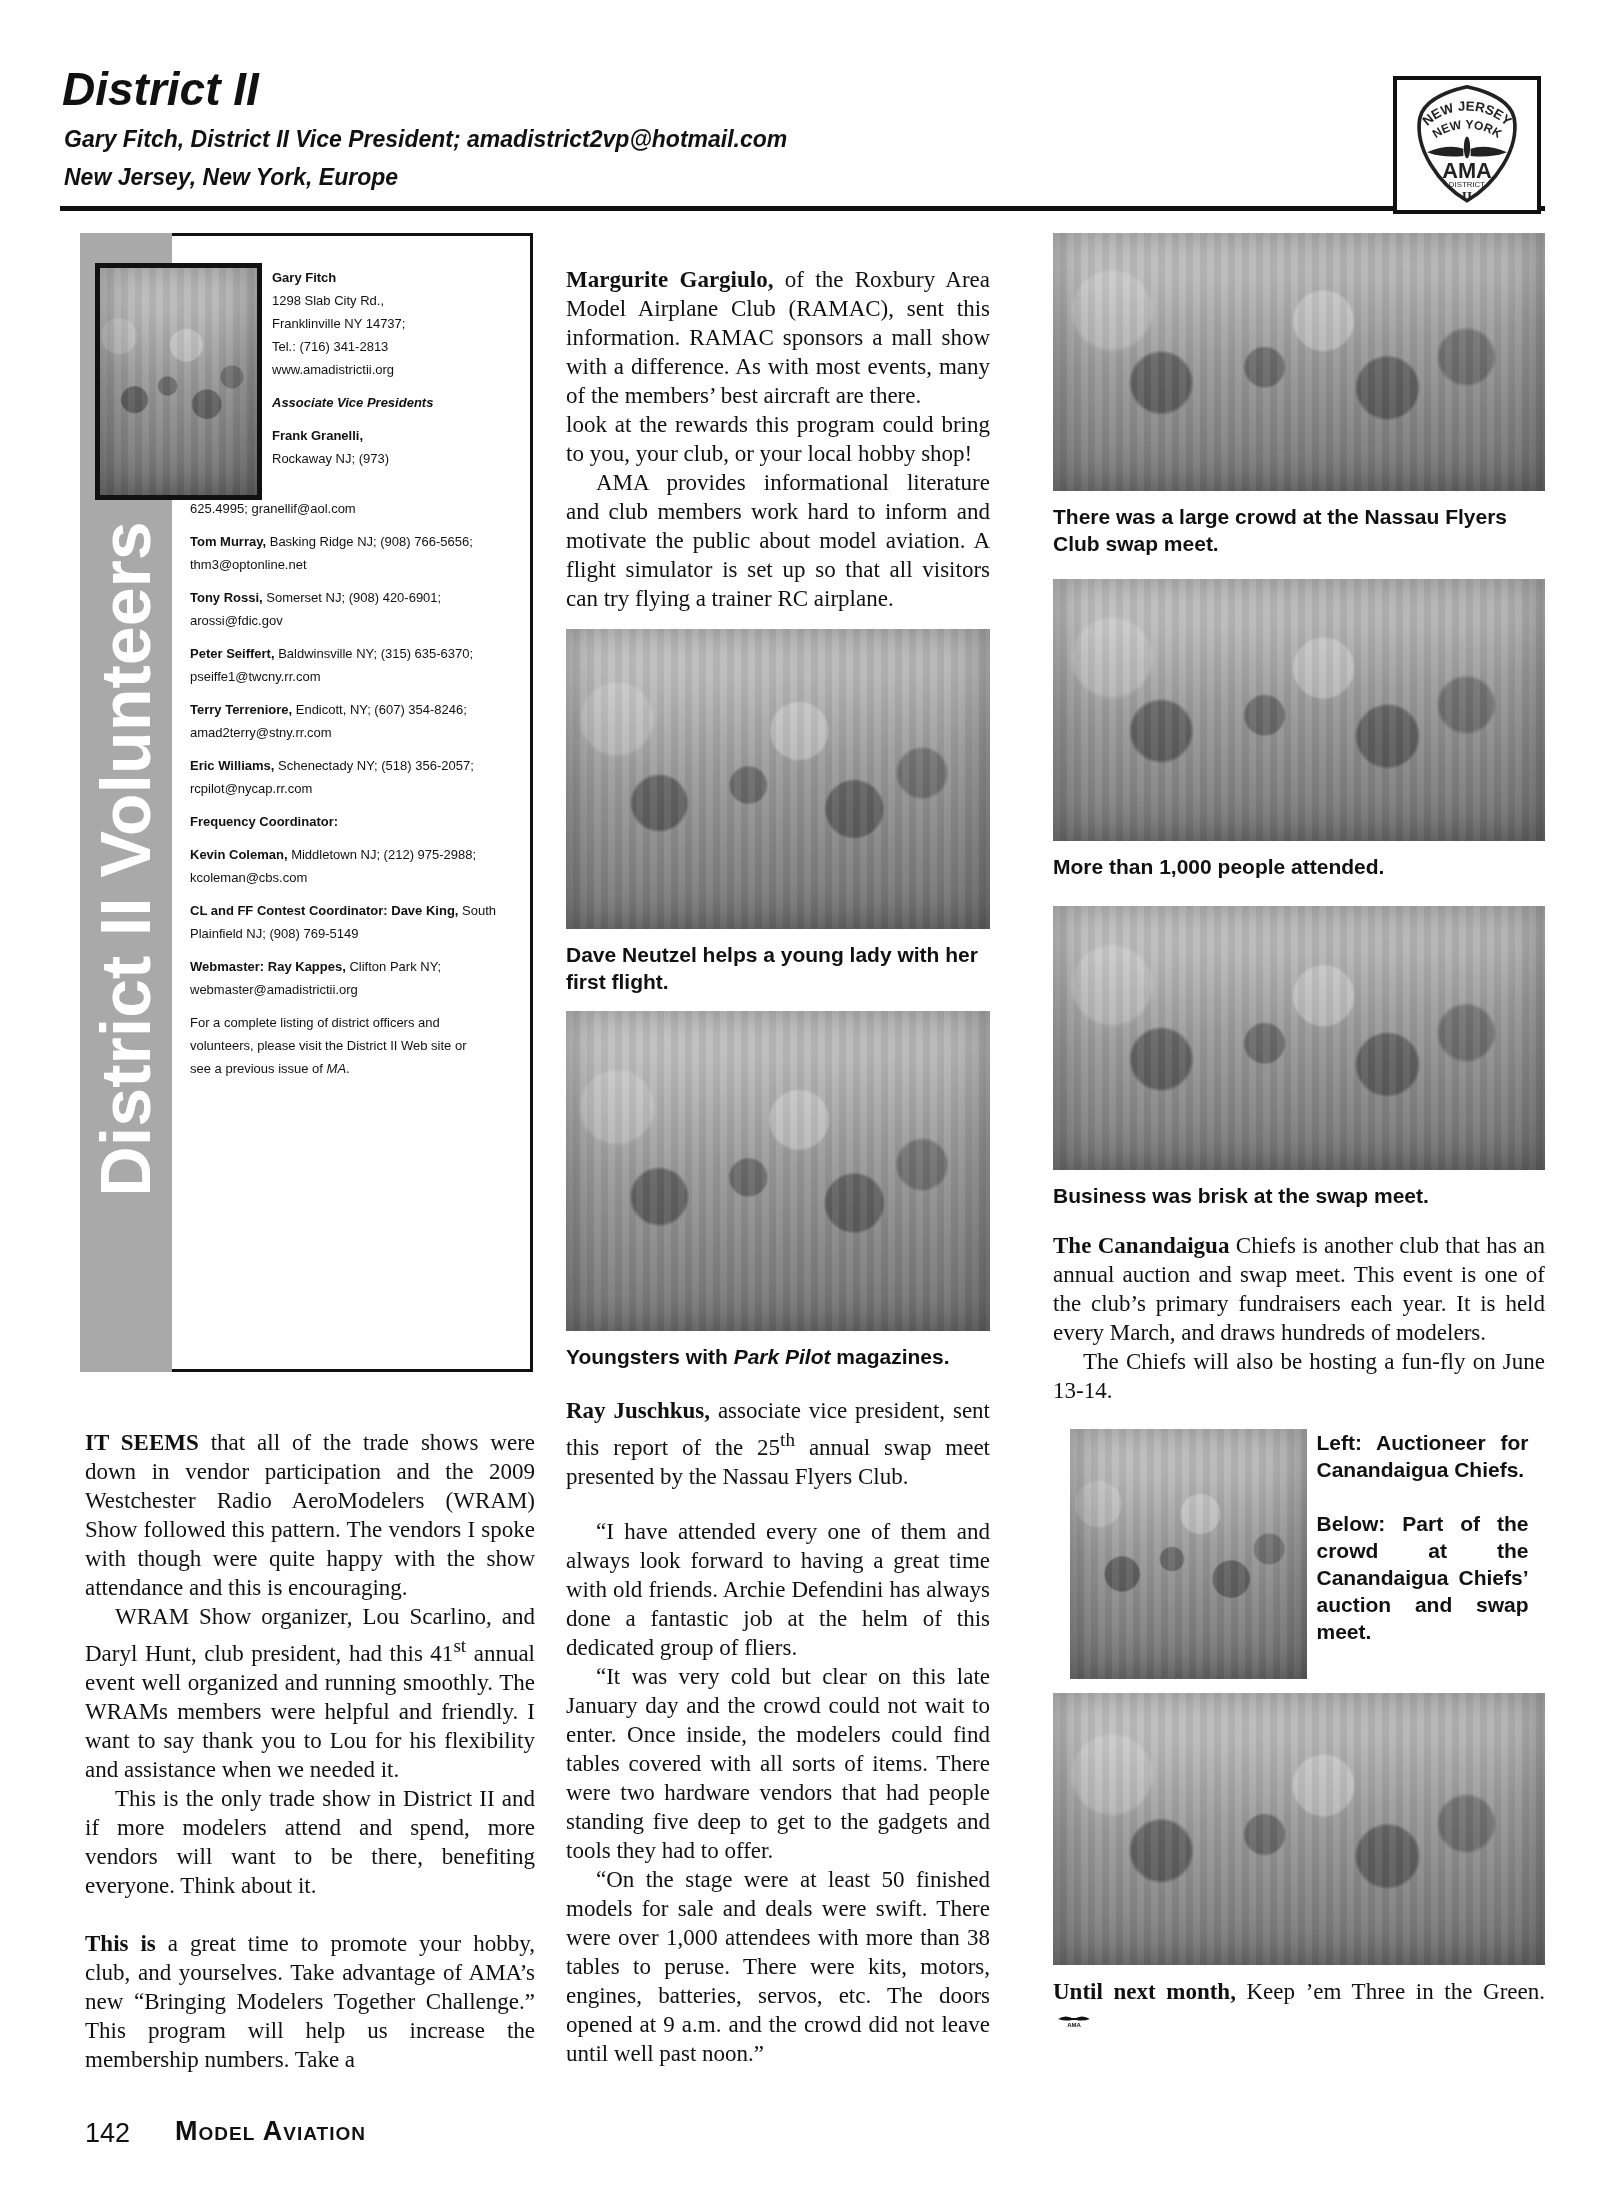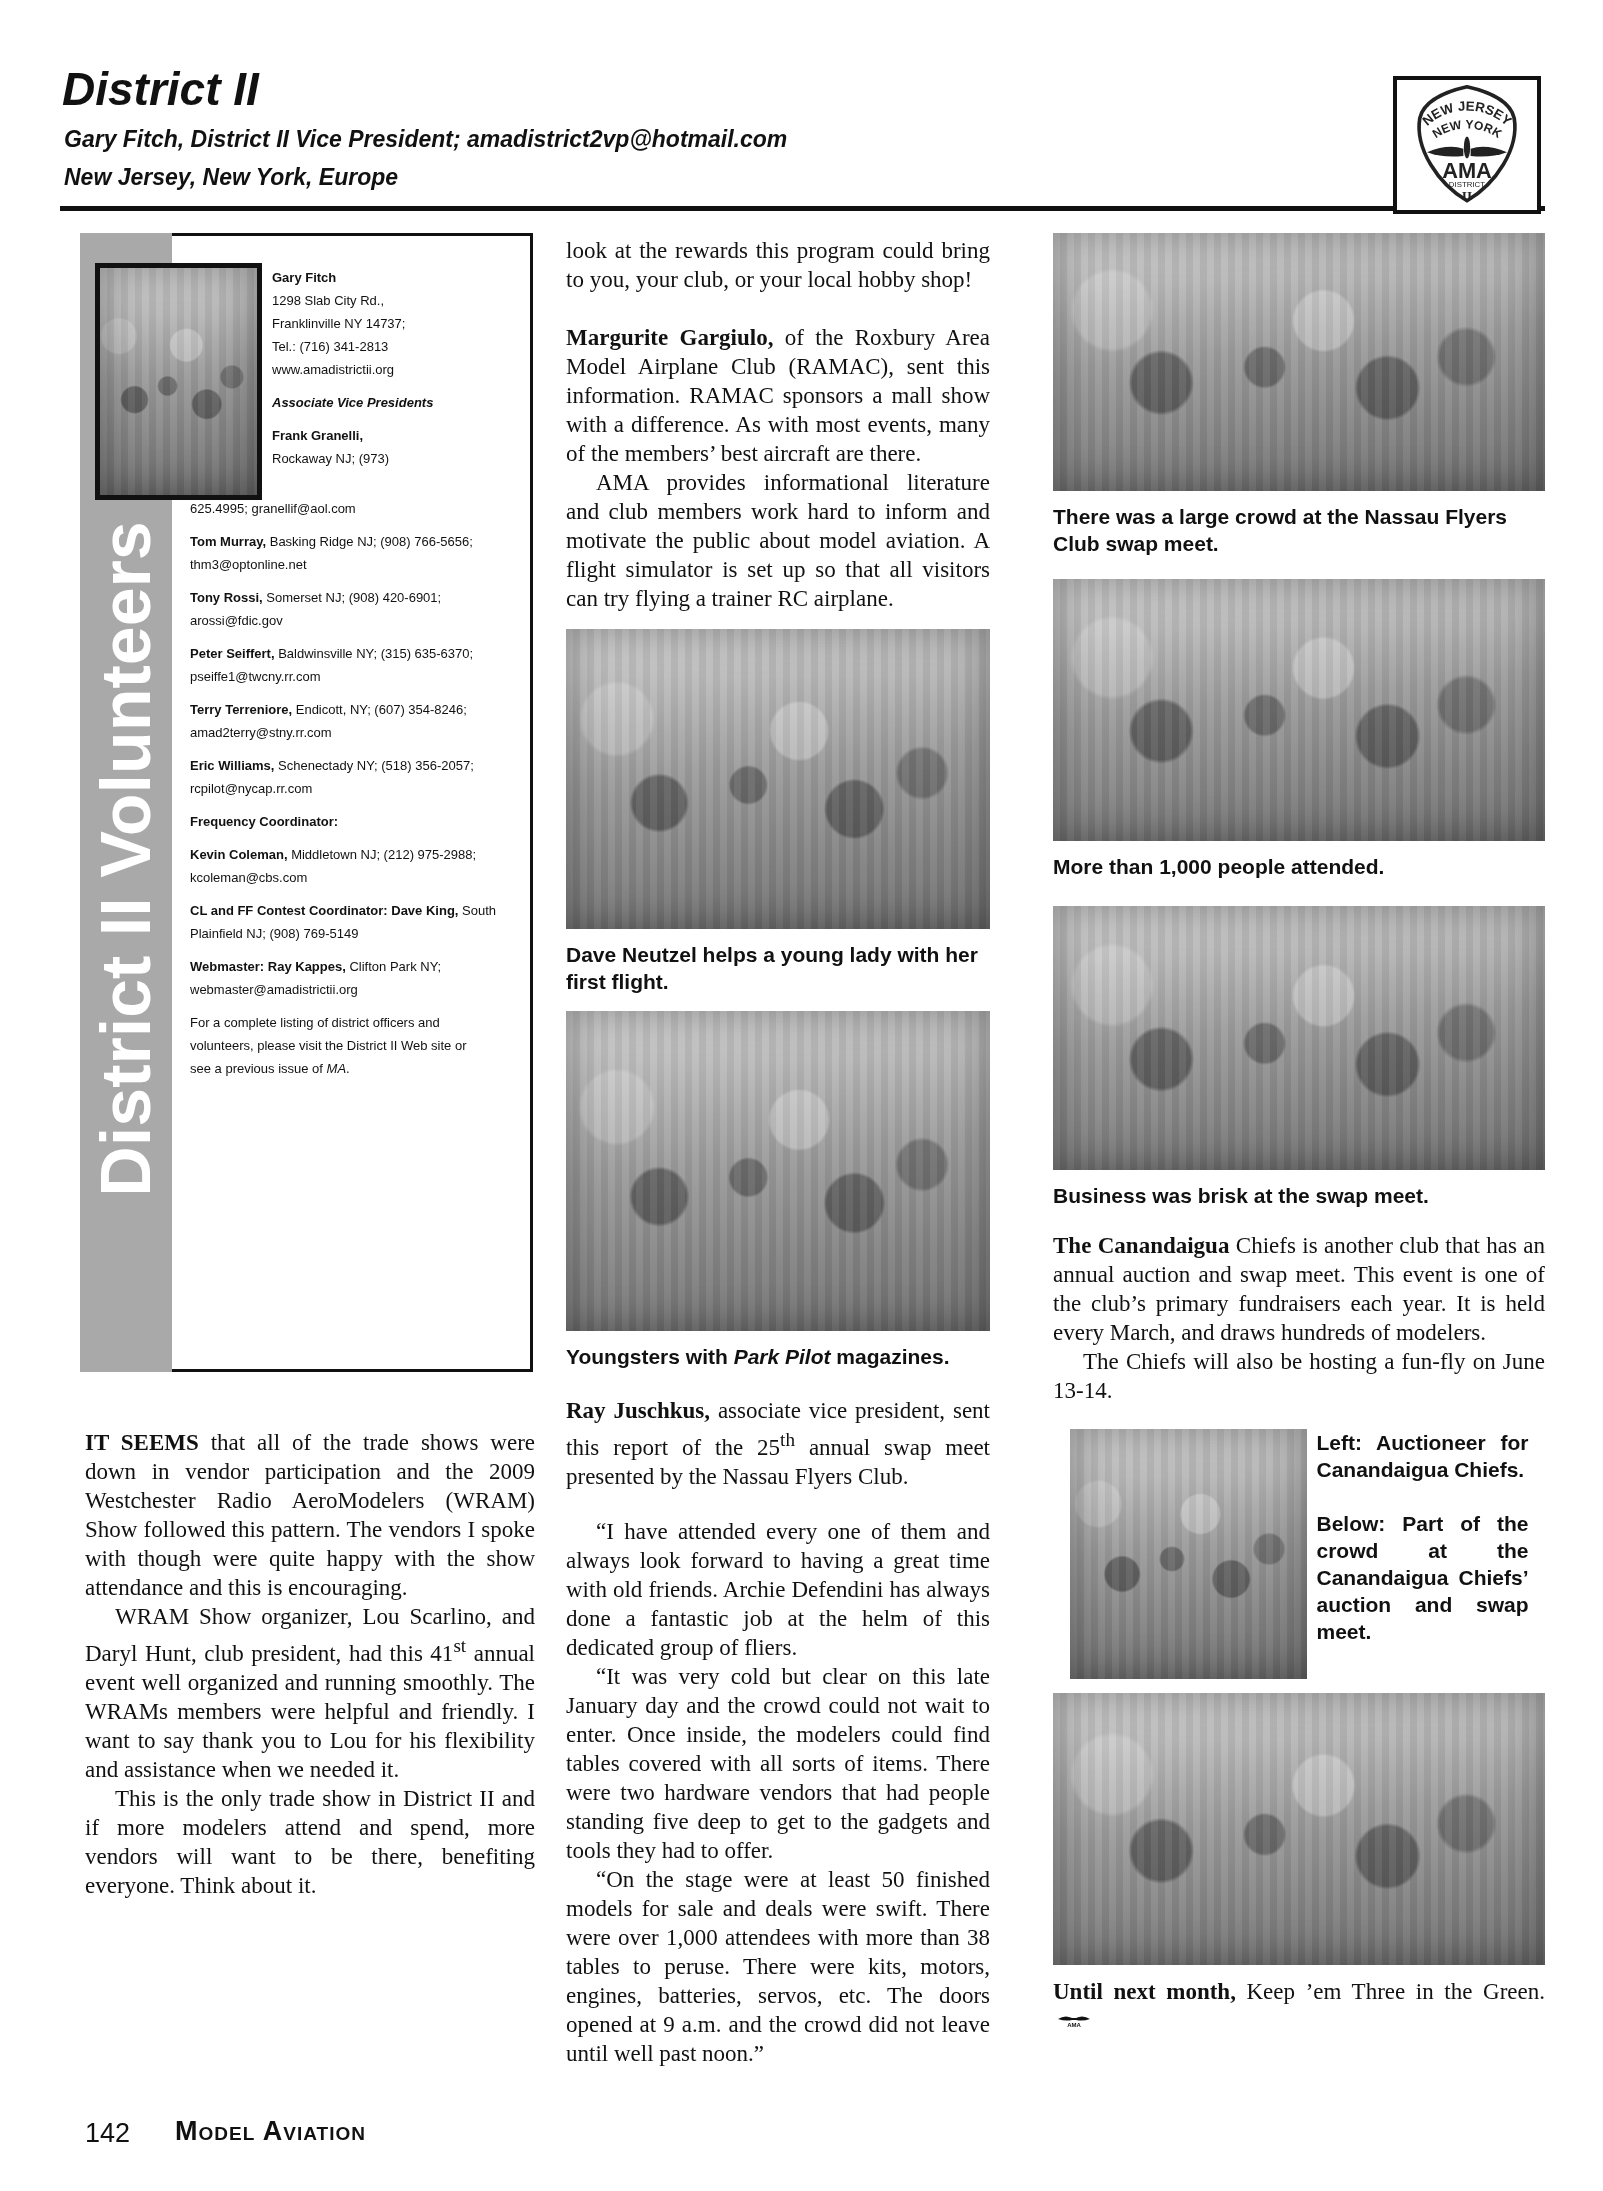--- a/index.html
+++ b/index.html
@@ -135,27 +135,30 @@
   </div>
 
   <div class="leftcol serif-col">
     <p style="margin:0">
       <b>IT SEEMS</b><span> that all of the trade shows were down in vendor participation and the 2009 Westchester Radio AeroModelers (WRAM) Show followed this pattern. The vendors I spoke with though were quite happy with the show attendance and this is encouraging.</span>
     </p>
     <p class="indent" style="margin:0">
       <span>WRAM Show organizer, Lou Scarlino, and Daryl Hunt, club president, had this 41</span><sup>st</sup><span> annual event well organized and running smoothly. The WRAMs members were helpful and friendly. I want to say thank you to Lou for his flexibility and assistance when we needed it.</span>
     </p>
     <p class="indent" style="margin:0">This is the only trade show in District II and if more modelers attend and spend, more vendors will want to be there, benefiting everyone. Think about it.</p>
+    <p style="margin:29px 0 0 0">
+      <b>This is</b><span> a great time to promote your hobby, club, and yourselves. Take advantage of AMA’s new “Bringing Modelers Together Challenge.” This program will help us increase the membership numbers. Take a</span>
+    </p>
   </div>
 
   <div class="midcol serif-col">
-    <p style="margin:0">look at the rewards this program could bring to you, your club, or your local hobby shop!</p>
     <p style="margin:29px 0 0 0">
       <b>Margurite Gargiulo,</b><span> of the Roxbury Area Model Airplane Club (RAMAC), sent this information. RAMAC sponsors a mall show with a difference. As with most events, many of the members’ best aircraft are there.</span>
     </p>
+    <p style="margin:0">look at the rewards this program could bring to you, your club, or your local hobby shop!</p>
     <p class="indent" style="margin:0">AMA provides informational literature and club members work hard to inform and motivate the public about model aviation. A flight simulator is set up so that all visitors can try flying a trainer RC airplane.</p>
 
     <div class="photo" style="width:424px;height:300px;margin-top:16px"></div>
     <div class="caption" style="margin-top:12px">Dave Neutzel helps a young lady with her first flight.</div>
 
     <div class="photo" style="width:424px;height:320px;margin-top:16px"></div>
     <div class="caption" style="margin-top:12px">
       <span>Youngsters with </span><i>Park Pilot</i><span> magazines.</span>
     </div>
 

